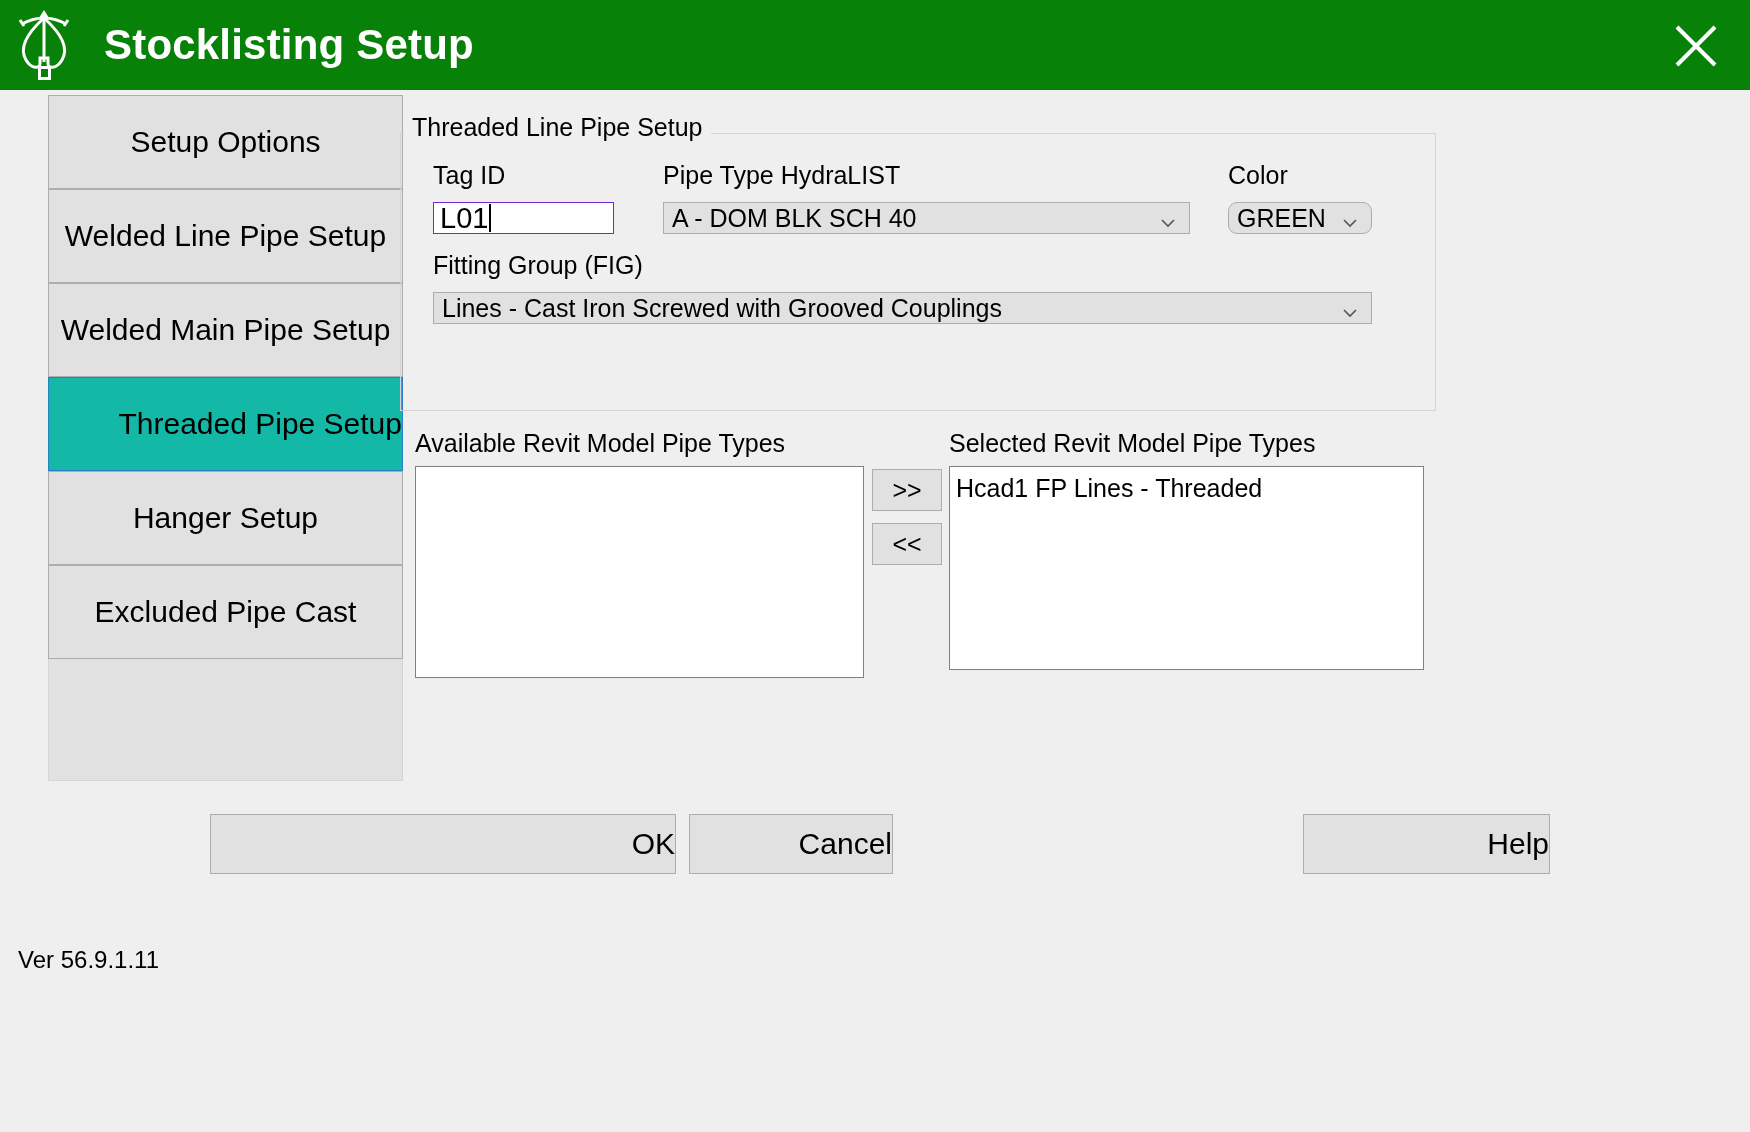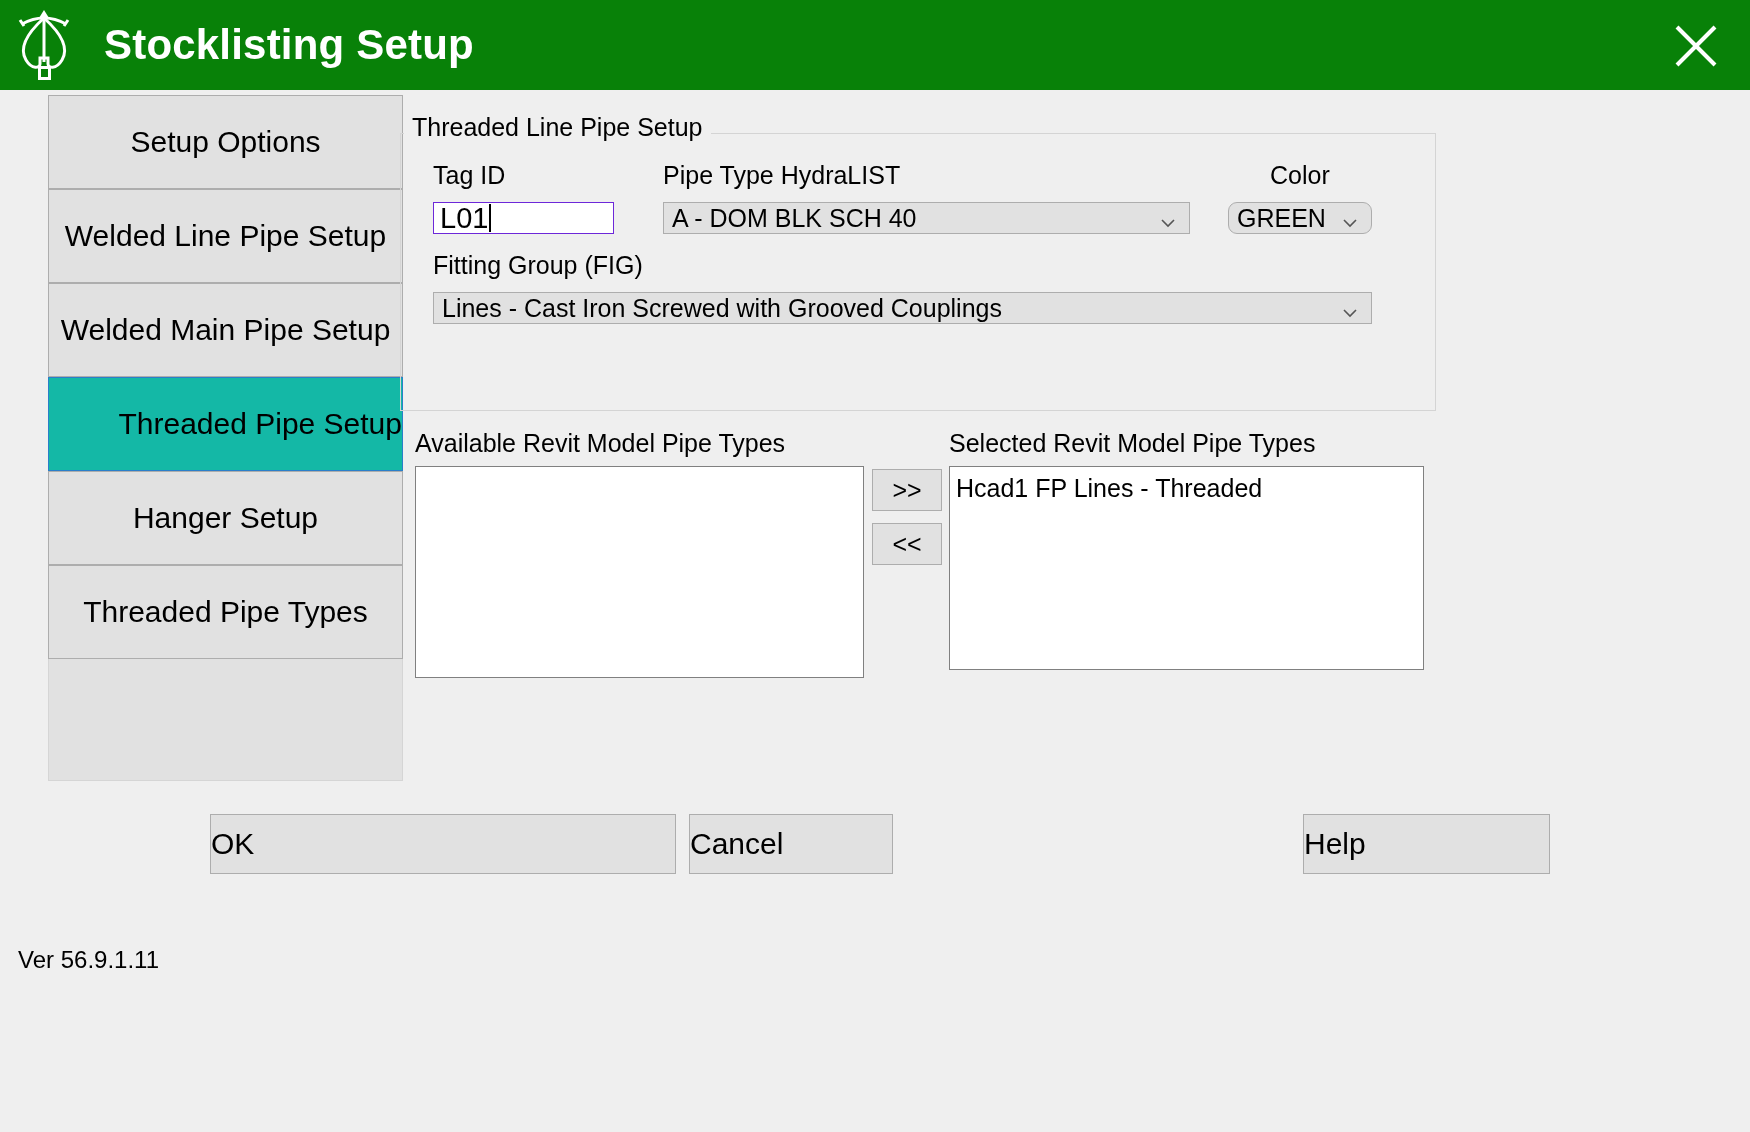--- a/index.html
+++ b/index.html
@@ -189,21 +189,21 @@
   }
 
   
   .action-btn {
     position: absolute;
     box-sizing: border-box;
     background: #e1e1e1;
     border: 1px solid #adadad;
     display: flex;
     align-items: center;
-    justify-content: flex-start;
+    justify-content: flex-end;
     font-size: 30px;
     color: #000;
     cursor: pointer;
     user-select: none;
   }
   .version {
     position: absolute;
     left: 18px;
     top: 946px;
     font-size: 24px;
@@ -247,21 +247,21 @@
   <div class="nav-btn">
     <span>Welded Main Pipe Setup</span>
   </div>
   <div class="nav-btn selected">
     <span>Threaded Pipe Setup</span>
   </div>
   <div class="nav-btn">
     <span>Hanger Setup</span>
   </div>
   <div class="nav-btn">
-    <span>Threaded Pipe Types</span>
+    <span>Excluded Pipe Cast</span>
   </div>
   <div class="nav-filler"></div>
 </div>
 
 <div class="groupbox"></div>
 <div class="groupbox-title">Threaded Line Pipe Setup</div>
 
 <div class="field-label" style="left:433px; top:161px;">Tag ID</div>
 <div class="textinput" style="left:433px; top:202px; width:181px; height:32px;">
   <span>L01</span>
@@ -271,21 +271,21 @@
 <div class="field-label" style="left:663px; top:161px;">Pipe Type HydraLIST</div>
 <div class="combo" style="left:663px; top:202px; width:527px; height:32px;">
   <span>A - DOM BLK SCH 40</span>
   <span class="chev">
     <svg viewBox="0 0 18 18" width="18" height="18" aria-hidden="true">
       <polyline points="3,6 9,12 15,6" fill="none" stroke="#555" stroke-width="1.6"></polyline>
     </svg>
   </span>
 </div>
 
-<div class="field-label" style="left:1228px; top:161px;margin-left:42px;">Color</div>
+<div class="field-label" style="left:1228px; top:161px;">Color</div>
 <div class="combo" style="left:1228px; top:202px; width:144px; height:32px;border-radius:9px;">
   <span>GREEN</span>
   <span class="chev">
     <svg viewBox="0 0 18 18" width="18" height="18" aria-hidden="true">
       <polyline points="3,6 9,12 15,6" fill="none" stroke="#555" stroke-width="1.6"></polyline>
     </svg>
   </span>
 </div>
 
 <div class="field-label" style="left:433px; top:251px;">Fitting Group (FIG)</div>

